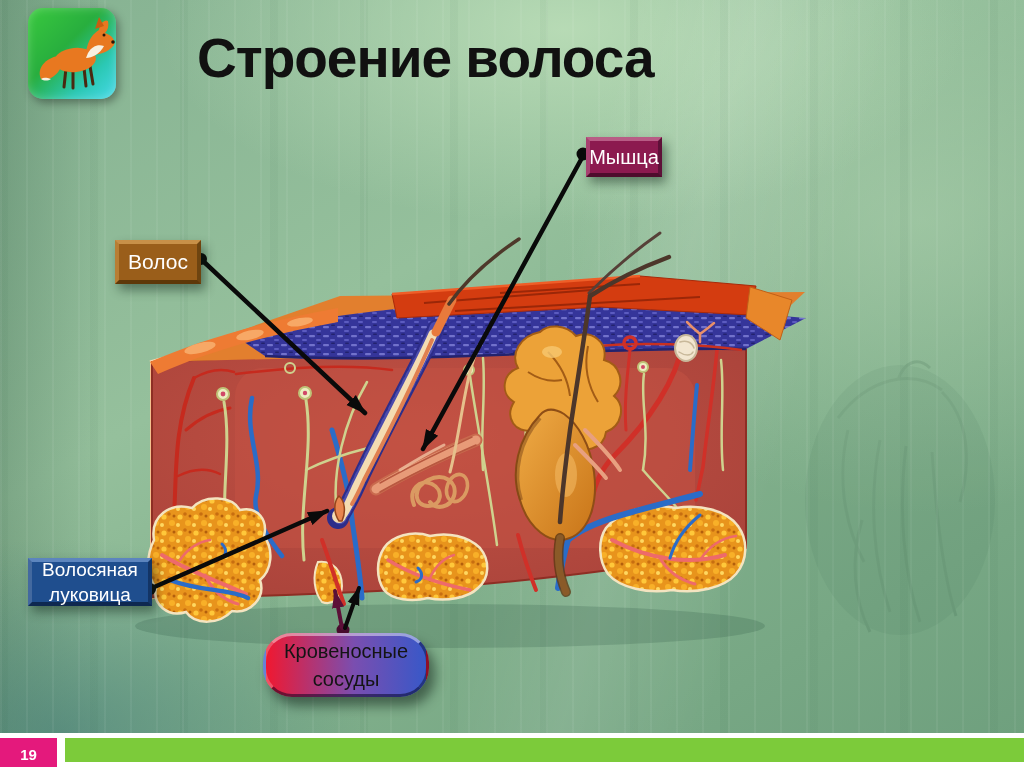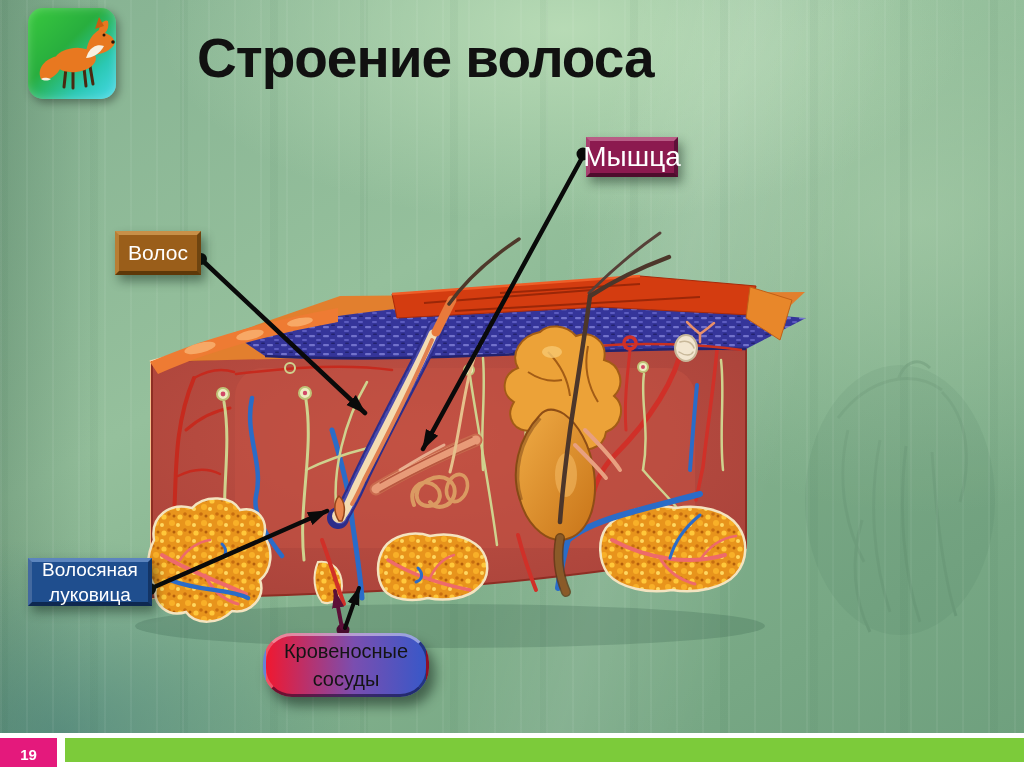--- a/index.html
+++ b/index.html
@@ -23,25 +23,25 @@
        box-shadow:3px 4px 8px rgba(0,0,0,.35), inset 0 0 10px rgba(255,255,255,.25);}
   .fox svg{position:absolute;left:0;top:0;}
   
   .title{position:absolute;left:156px;top:26px;font-size:55px;font-weight:700;
          letter-spacing:-1px;color:var(--title-text,#111);white-space:nowrap;margin-left:41px;}
   
   .lbl{position:absolute;box-sizing:border-box;display:flex;flex-direction:column;
        align-items:center;justify-content:center;color:#fff;font-weight:400;
        box-shadow:4px 6px 10px rgba(10,30,20,.45);text-align:center;}
   .lbl span{display:block;}
-  .lbl-hair{left:115px;top:231px;width:86px;height:44px;font-size:21px;
+  .lbl-hair{left:115px;top:240px;width:86px;height:44px;font-size:21px;
        background:var(--hair-label,#9A5E1A);
        border-top:4px solid #C89048;border-left:4px solid #B87E34;
        border-bottom:4px solid #5E3808;border-right:4px solid #6E4410;}
-  .lbl-muscle{left:586px;top:137px;width:92px;height:40px;font-size:28px;
+  .lbl-muscle{left:586px;top:137px;width:76px;height:40px;font-size:20px;
        background:var(--muscle-label,#8C1A4F);
        border-top:4px solid #B85C85;border-left:4px solid #A84070;
        border-bottom:4px solid #4E0C2C;border-right:4px solid #5E1038;}
   .lbl-bulb{left:28px;top:558px;width:124px;height:48px;font-size:19px;line-height:25px;
        background:var(--bulb-label,#1F4E8E);
        border-top:4px solid #5C85BE;border-left:4px solid #43699F;
        border-bottom:4px solid #0E2850;border-right:4px solid #133465;}
   .lbl-vessels{left:263px;top:633px;width:166px;height:64px;font-size:20px;line-height:28px;
        color:#141414;
        background:linear-gradient(90deg,var(--vessels-left,#F01830) 0%,#7A4EB0 55%,var(--vessels-right,#3858C8) 100%);

